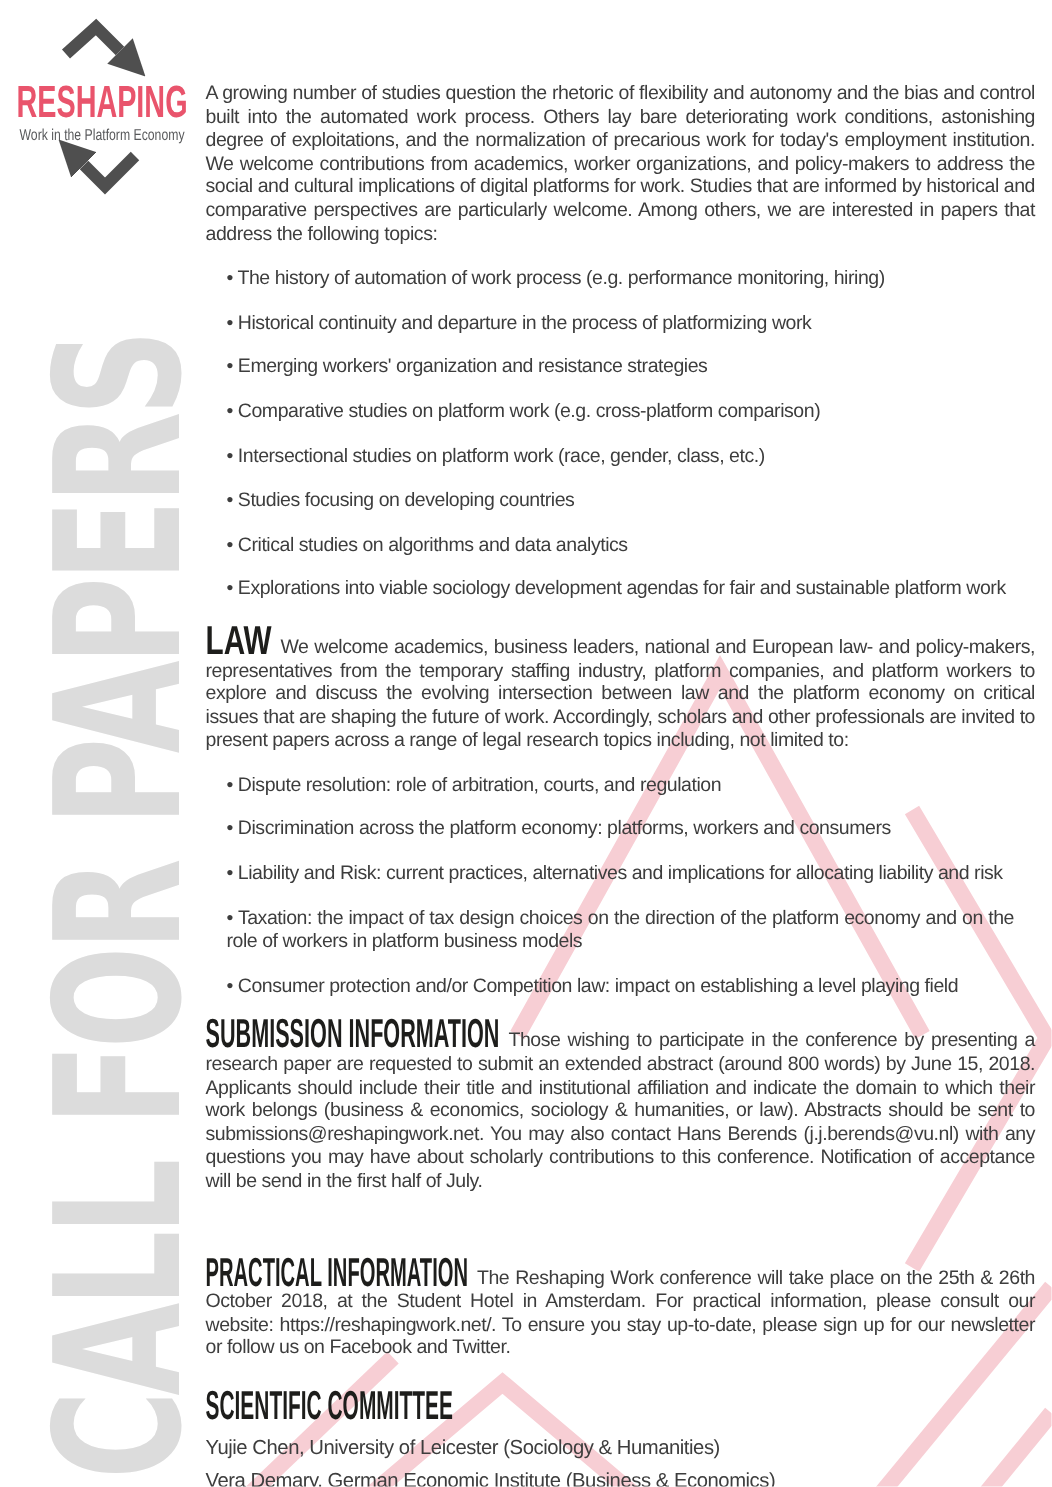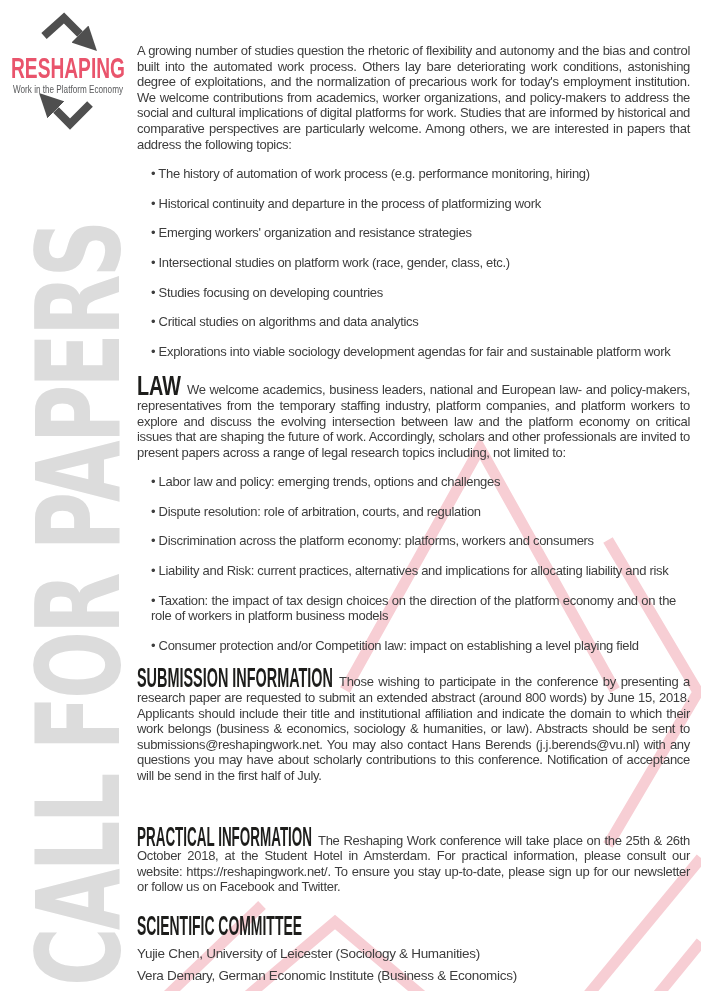--- a/index.html
+++ b/index.html
@@ -20,21 +20,21 @@
     font-weight:bold;font-size:80px;letter-spacing:-3px;
     color:#dcdcdc;white-space:nowrap;line-height:1;
   }
   
   .main-col{
     position:absolute;left:137px;top:0;width:553px;z-index:2;
     font-size:13px;line-height:15.6px;letter-spacing:-0.3px;
     color:#3d3d3d;text-align:justify;
   }
   .para{margin:0;}
-  .intro-para{margin-top:43px;}
+  .intro-para{margin-top:54px;}
   .law-para{margin-top:16px;}
   .submission-para{}
   .practical-para{margin-top:42px;}
   .bullet{margin:14px;}
   .hsvg{vertical-align:-3px;margin-right:4px;overflow:visible;}
   .hsvg text{
     font-family:"Liberation Sans",sans-serif;font-weight:bold;fill:#1d1d1b;
     letter-spacing:0;
   }
   .committee-heading{margin-top:20px;height:24px;}
@@ -75,32 +75,32 @@
 </aside>
 
 <main class="main-col">
 
   <p class="para intro-para">A growing number of studies question the rhetoric of flexibility and autonomy and the bias and control built into the automated work process. Others lay bare deteriorating work conditions, astonishing degree of exploitations, and the normalization of precarious work for today's employment institution. We welcome contributions from academics, worker organizations, and policy-makers to address the social and cultural implications of digital platforms for work. Studies that are informed by historical and comparative perspectives are particularly welcome. Among others, we are interested in papers that address the following topics:</p>
 
   <div>
     <div class="bullet">• The history of automation of work process (e.g. performance monitoring, hiring)</div>
     <div class="bullet">• Historical continuity and departure in the process of platformizing work</div>
     <div class="bullet">• Emerging workers' organization and resistance strategies</div>
+    <div class="bullet">• Comparative studies on platform work (e.g. cross-platform comparison)</div>
     <div class="bullet">• Intersectional studies on platform work (race, gender, class, etc.)</div>
     <div class="bullet">• Studies focusing on developing countries</div>
     <div class="bullet">• Critical studies on algorithms and data analytics</div>
     <div class="bullet">• Explorations into viable sociology development agendas for fair and sustainable platform work</div>
   </div>
 
   <p class="para law-para"><svg class="hsvg" width="46" height="22">
         <text x="0" y="20" font-size="27" textLength="44" lengthAdjust="spacingAndGlyphs">LAW</text>
       </svg><span>We welcome academics, business leaders, national and European law- and policy-makers, representatives from the temporary staffing industry, platform companies, and platform workers to explore and discuss the evolving intersection between law and the platform economy on critical issues that are shaping the future of work. Accordingly, scholars and other professionals are invited to present papers across a range of legal research topics including, not limited to:</span></p>
 
   <div>
-    <div class="bullet">• Labor law and policy: emerging trends, options and challenges</div>
     <div class="bullet">• Dispute resolution: role of arbitration, courts, and regulation</div>
     <div class="bullet">• Discrimination across the platform economy: platforms, workers and consumers</div>
     <div class="bullet">• Liability and Risk: current practices, alternatives and implications for allocating liability and risk</div>
     <div class="bullet">• Taxation: the impact of tax design choices on the direction of the platform economy and on the role of workers in platform business models</div>
     <div class="bullet">• Consumer protection and/or Competition law: impact on establishing a level playing field</div>
   </div>
 
   <p class="para submission-para"><svg class="hsvg" width="198" height="22">
         <text x="0" y="20" font-size="27" textLength="196" lengthAdjust="spacingAndGlyphs">SUBMISSION INFORMATION</text>
       </svg><span>Those wishing to participate in the conference by presenting a research paper are requested to submit an extended abstract (around 800 words) by June 15, 2018. Applicants should include their title and institutional affiliation and indicate the domain to which their work belongs (business &amp; economics, sociology &amp; humanities, or law). Abstracts should be sent to submissions@reshapingwork.net. You may also contact Hans Berends (j.j.berends@vu.nl) with any questions you may have about scholarly contributions to this conference. Notification of acceptance will be send in the first half of July.</span></p>

